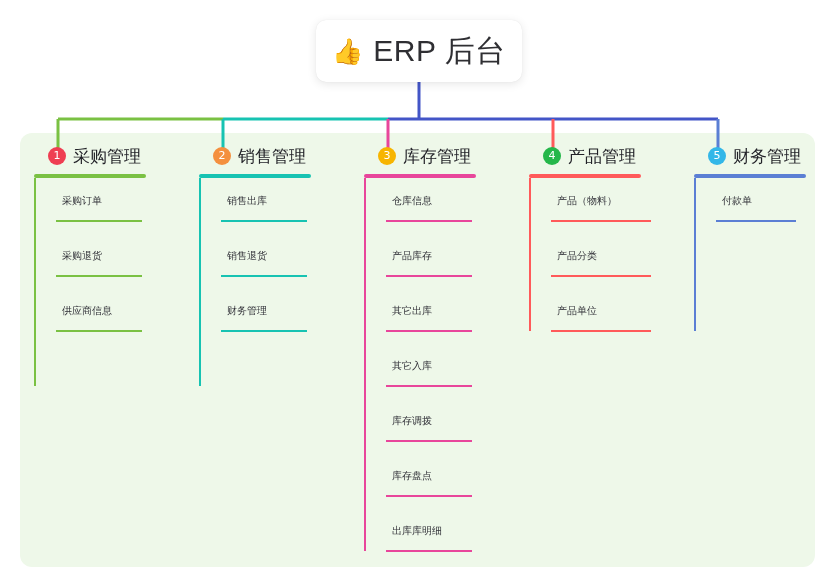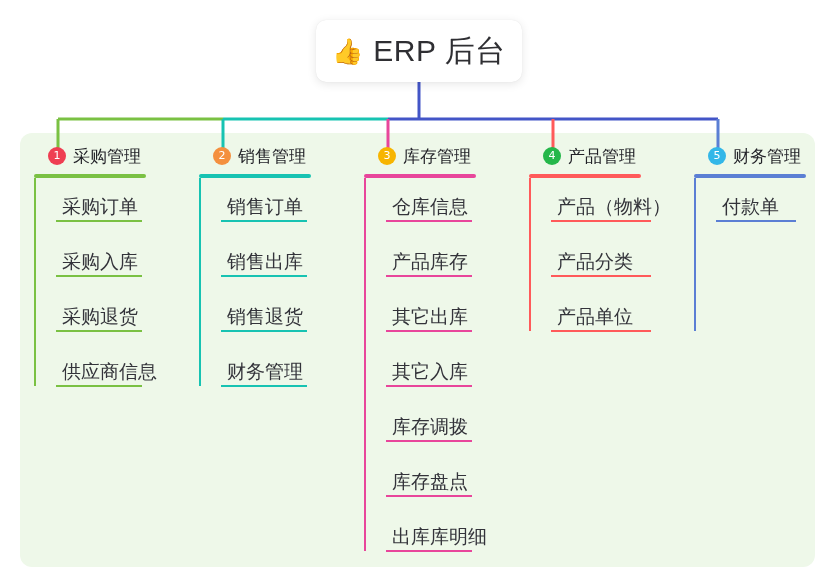--- a/index.html
+++ b/index.html
@@ -111,21 +111,21 @@
     padding-top: 0;
   }
   .item {
     position: relative;
     height: 55px;
   }
   .item-label {
     position: absolute;
     left: 28px;
     top: 16px;
-    font-size: 19px;
+    font-size: 10px;
     color: #33333a;
     white-space: nowrap;
   }
   .item-rule {
     position: absolute;
     left: 22px;
     top: 42px;
     height: 1.6px;
   }
   .spine {
@@ -166,46 +166,38 @@
           <span class="col-title">采购管理</span>
         </div>
         <div class="head-rule" style="background: rgb(122, 193, 67); width: 112px;"></div>
         <div class="items" style="height: 220px;">
           <div class="spine" style="background: rgb(122, 193, 67); height: 208px;"></div>
           <div class="item">
             <div class="item-label">采购订单</div>
             <div class="item-rule" style="background: rgb(122, 193, 67); width: 86px;"></div>
           </div>
           <div class="item">
-            <div class="item-label">采购入库</div>
-            <div class="item-rule" style="background: rgb(122, 193, 67); width: 86px;"></div>
-          </div>
-          <div class="item">
             <div class="item-label">采购退货</div>
             <div class="item-rule" style="background: rgb(122, 193, 67); width: 86px;"></div>
           </div>
           <div class="item">
             <div class="item-label">供应商信息</div>
             <div class="item-rule" style="background: rgb(122, 193, 67); width: 86px;"></div>
           </div>
         </div>
       </div>
       <div class="column" style="left: 199px;">
         <div class="col-head">
           <span class="badge" style="background: rgb(244, 144, 63);">2</span>
           <span class="col-title">销售管理</span>
         </div>
         <div class="head-rule" style="background: rgb(23, 195, 178); width: 112px;"></div>
         <div class="items" style="height: 220px;">
           <div class="spine" style="background: rgb(23, 195, 178); height: 208px;"></div>
           <div class="item">
-            <div class="item-label">销售订单</div>
-            <div class="item-rule" style="background: rgb(23, 195, 178); width: 86px;"></div>
-          </div>
-          <div class="item">
             <div class="item-label">销售出库</div>
             <div class="item-rule" style="background: rgb(23, 195, 178); width: 86px;"></div>
           </div>
           <div class="item">
             <div class="item-label">销售退货</div>
             <div class="item-rule" style="background: rgb(23, 195, 178); width: 86px;"></div>
           </div>
           <div class="item">
             <div class="item-label">财务管理</div>
             <div class="item-rule" style="background: rgb(23, 195, 178); width: 86px;"></div>

